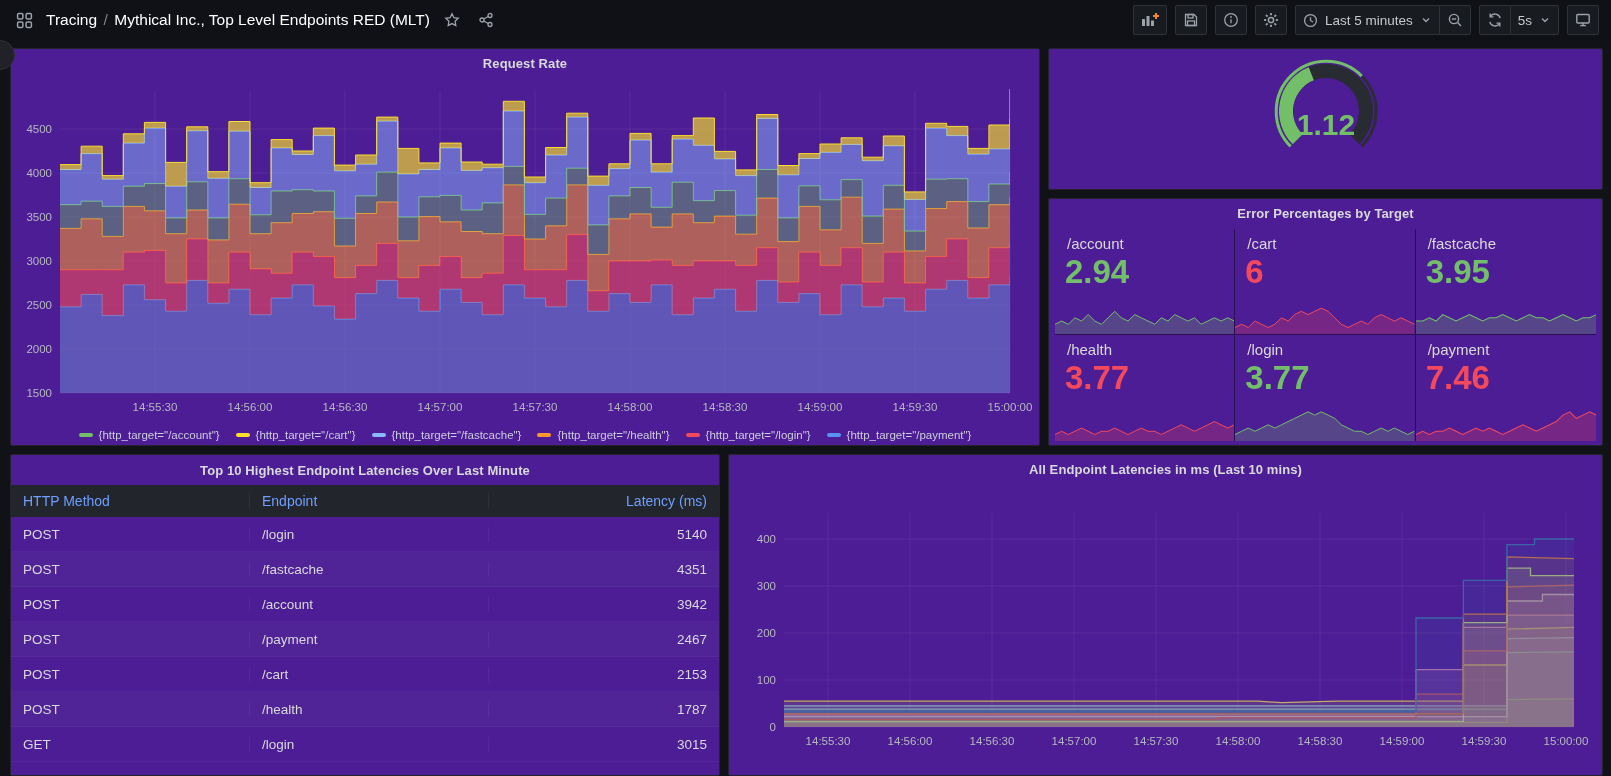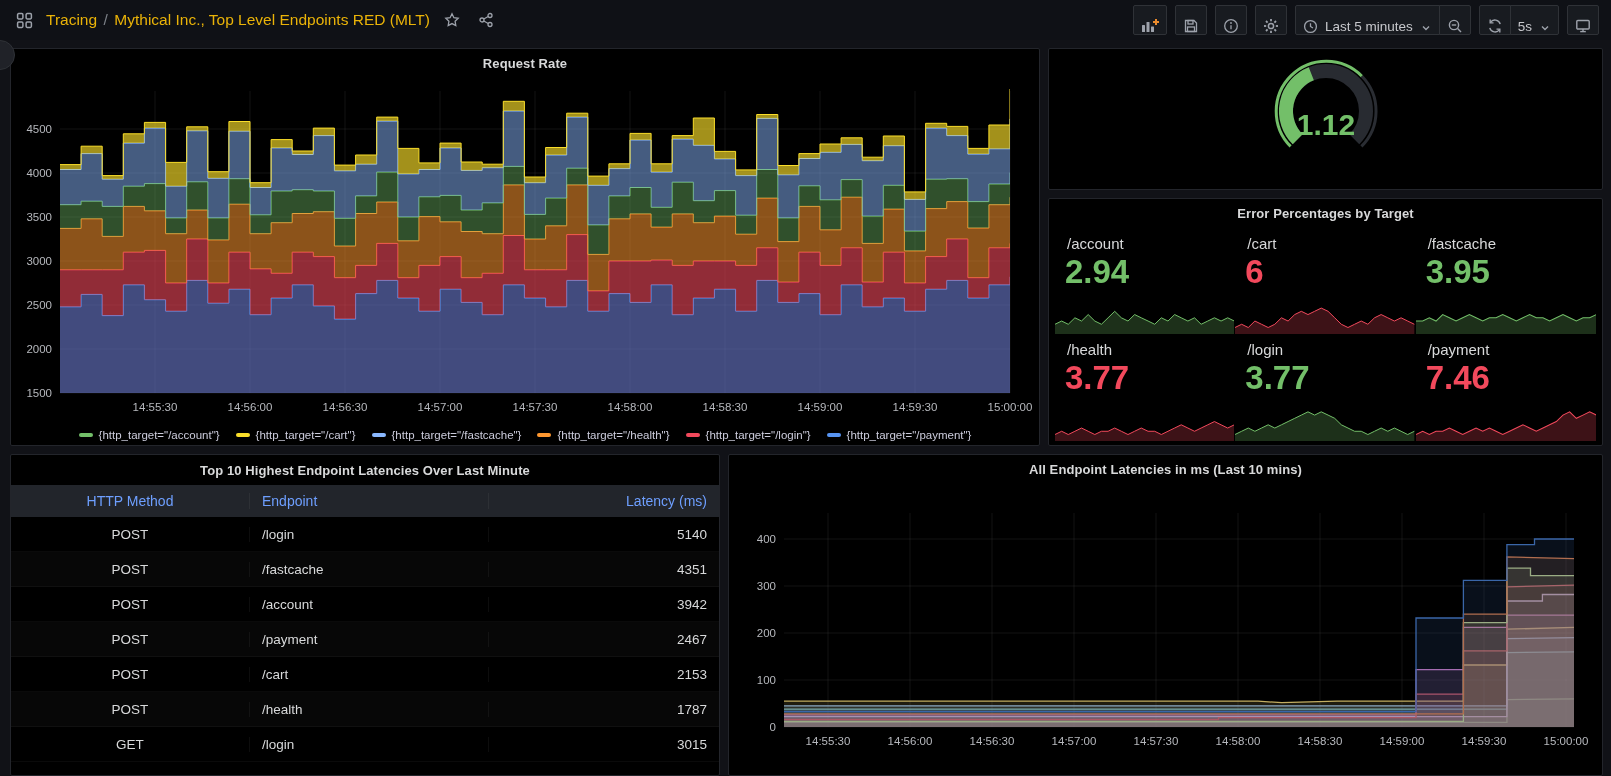--- a/index.html
+++ b/index.html
@@ -10,43 +10,43 @@
     color:#ccccdc;
     position:relative;
   }
   
   .navbar {
     position:absolute; left:0; top:0; width:1611px; height:40px;
     background:#0f1116; display:flex; align-items:center;
     justify-content:space-between; padding:0 12px; z-index:5;
   }
   .nav-left { display:flex; align-items:center; gap:10px; }
-  .crumb-app, .crumb-title { font-size:15.5px; color:#eab308; }
+  .crumb-app, .crumb-title { font-size:15.5px; color:#ffffff; }
   .crumb-sep { font-size:15.5px; color:#7b8087; padding:0 2px; }
   .icon-btn {
     background:none; border:none; color:#9da2ab; display:flex;
     align-items:center; justify-content:center; width:24px; height:24px; cursor:pointer;
   }
   .nav-right { display:flex; align-items:center; gap:8px; }
   .tb-btn {
-    height:30px; min-width:30px; display:flex; align-items:flex-end; justify-content:center;
+    height:30px; min-width:30px; display:flex; align-items:center; justify-content:center;
     gap:7px; background:#181b20; border:1px solid #2f3237; border-radius:2px;
     color:#9da2ab; font-size:13.5px; padding:0 7px; cursor:pointer;
   }
   .tb-group { display:flex; }
   .tb-group .tb-btn + .tb-btn { margin-left:-1px; border-top-left-radius:0; border-bottom-left-radius:0; }
   .tb-group .tb-btn:first-child { border-top-right-radius:0; border-bottom-right-radius:0; }
   .tb-text { color:#c7c8cc; white-space:nowrap; }
   .menu-handle {
     position:absolute; left:-15px; top:40px; width:30px; height:30px; border-radius:50%;
     background:#202228; border:1px solid #2f3237; z-index:6;
   }
   
   .panel {
-    position:absolute; background:#000000; border:1px solid #23252b; border-radius:2px;
+    position:absolute; background:#4c1d95; border:1px solid #23252b; border-radius:2px;
     overflow:hidden;
   }
   .panel-title {
     height:28px; display:flex; align-items:center; justify-content:center;
     font-size:13px; font-weight:700; color:#d8d9da; letter-spacing:.1px; cursor:pointer;
   }
   #panel-request  { left:10px;   top:48px;  width:1030px; height:398px; }
   #panel-gauge    { left:1048px; top:48px;  width:555px;  height:142px; }
   #panel-errors   { left:1048px; top:198px; width:555px;  height:248px; }
   #panel-table    { left:10px;   top:454px; width:710px;  height:322px; }
@@ -71,21 +71,21 @@
   .stat-name  { position:absolute; left:12px; top:6px; font-size:15px; color:#d8d9da; }
   .stat-value { position:absolute; left:10px; top:24px; font-size:33px; font-weight:700; }
   .stat-spark { position:absolute; left:0; bottom:0; width:100%; height:36px; }
   
   .tbl-head { display:flex; background:#22252b; height:32px; align-items:center; }
   .tbl-hcell { font-size:14px; color:#6e9fff; padding:0 12px; }
   .tbl-row { display:flex; height:35px; align-items:center; border-bottom:1px solid rgba(255,255,255,.04); }
   .tbl-row:nth-child(even) { background:rgba(255,255,255,.028); }
   .tbl-cell { padding:0 12px; font-size:13.5px; }
   .tbl-cell a, .tbl-cell span { color:#d8d9da; cursor:pointer; }
-  .col-method { width:239px; border-right:1px solid rgba(255,255,255,.05);text-align:center; }
+  .col-method { width:239px; border-right:1px solid rgba(255,255,255,.05); }
   .col-endpoint { width:239px; border-right:1px solid rgba(255,255,255,.05); }
   .col-latency { flex:1; text-align:right; }
   svg text { font-family:"Liberation Sans", sans-serif; }
 </style>
 </head>
 <body>
 
 <div class="navbar">
   <div class="nav-left">
     <span class="icon-btn">

